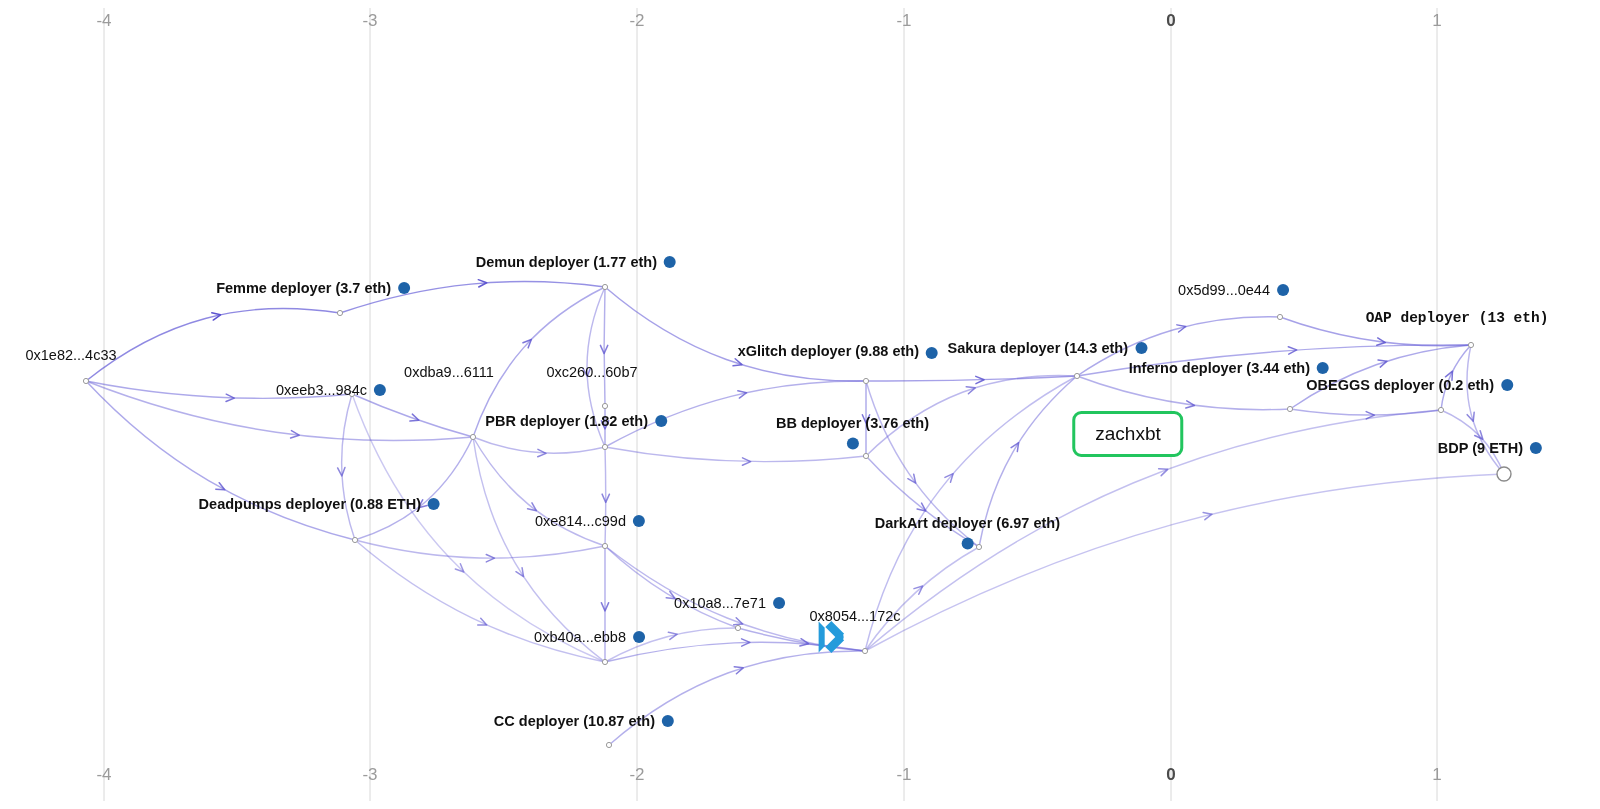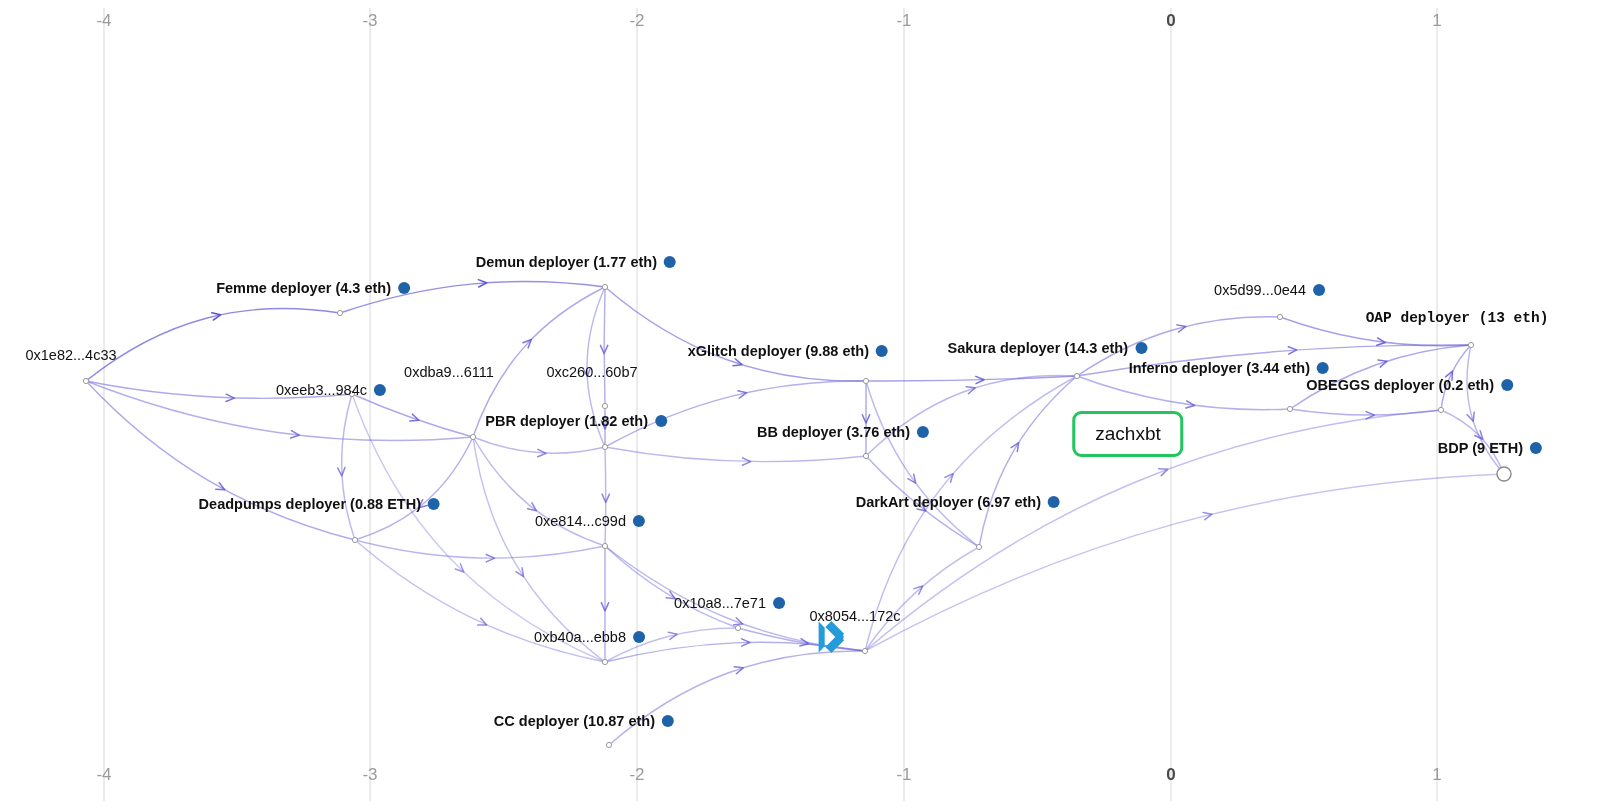--- a/index.html
+++ b/index.html
@@ -310,71 +310,71 @@
       <div class="axis-label" style="left: 104px; top: 765px;">-4</div>
       <div class="axis-label" style="left: 370px; top: 765px;">-3</div>
       <div class="axis-label" style="left: 637px; top: 765px;">-2</div>
       <div class="axis-label" style="left: 904px; top: 765px;">-1</div>
       <div class="axis-label zero" style="left: 1171px; top: 765px;">0</div>
       <div class="axis-label" style="left: 1437px; top: 765px;">1</div>
     </div>
   <div id="labels-layer">
       <div class="label-plain" style="left: 71px; top: 355px; text-align: right;">0x1e82...4c33</div>
       <div class="legend-item bold" style="left: 410px; top: 288px;">
-        <span class="legend-text">Femme deployer (4.3 eth)</span>
+        <span class="legend-text">Femme deployer (3.7 eth)</span>
         <span class="legend-dot"></span>
       </div>
       <div class="legend-item bold" style="left: 676px; top: 262px;">
         <span class="legend-text">Demun deployer (1.77 eth)</span>
         <span class="legend-dot"></span>
       </div>
       <div class="legend-item" style="left: 386px; top: 390px;">
         <span class="legend-text">0xeeb3...984c</span>
         <span class="legend-dot"></span>
       </div>
       <div class="label-plain" style="left: 449px; top: 372px;">0xdba9...6111</div>
       <div class="label-plain" style="left: 592px; top: 364px; margin-top: 8px;">0xc260...60b7</div>
       <div class="legend-item bold" style="left: 667px; top: 421px;">
         <span class="legend-text">PBR deployer (1.82 eth)</span>
         <span class="legend-dot"></span>
       </div>
-      <div class="legend-item bold" style="left: 888px; top: 351px;">
+      <div class="legend-item bold" style="left: 938px; top: 351px; align-items: flex-end;">
         <span class="legend-text">xGlitch deployer (9.88 eth)</span>
         <span class="legend-dot"></span>
       </div>
       <div class="legend-item bold" style="left: 1147px; top: 348px;">
         <span class="legend-text">Sakura deployer (14.3 eth)</span>
         <span class="legend-dot"></span>
       </div>
-      <div class="legend-item" style="left: 1325px; top: 290px;">
+      <div class="legend-item" style="left: 1289px; top: 290px;">
         <span class="legend-text">0x5d99...0e44</span>
         <span class="legend-dot"></span>
       </div>
       <div class="label-plain" style="font-weight: bold; left: 1457px; top: 318px; font-family: Liberation Mono, monospace;">OAP deployer (13 eth)</div>
       <div class="legend-item bold" style="left: 1329px; top: 368px;">
         <span class="legend-text">Inferno deployer (3.44 eth)</span>
         <span class="legend-dot"></span>
       </div>
       <div class="legend-item bold" style="left: 1513px; top: 385px;">
         <span class="legend-text">OBEGGS deployer (0.2 eth)</span>
         <span class="legend-dot"></span>
       </div>
       <div class="legend-item bold" style="left: 1542px; top: 448px;">
         <span class="legend-text">BDP (9 ETH)</span>
         <span class="legend-dot"></span>
       </div>
       <div class="legend-item bold" style="left: 440px; top: 504px;">
         <span class="legend-text">Deadpumps deployer (0.88 ETH)</span>
         <span class="legend-dot"></span>
       </div>
-      <div class="legend-item bold" style="left: 929px; top: 432px;">
+      <div class="legend-item bold" style="left: 929px; top: 432px; flex-direction: column;">
         <span class="legend-text">BB deployer (3.76 eth)</span>
         <span class="legend-dot"></span>
       </div>
-      <div class="legend-item bold" style="left: 1060px; top: 502px;">
+      <div class="legend-item bold" style="left: 1060px; top: 532px; flex-direction: column;">
         <span class="legend-text">DarkArt deployer (6.97 eth)</span>
         <span class="legend-dot"></span>
       </div>
       <div class="legend-item" style="left: 645px; top: 521px;">
         <span class="legend-text">0xe814...c99d</span>
         <span class="legend-dot"></span>
       </div>
       <div class="legend-item" style="left: 785px; top: 603px;">
         <span class="legend-text">0x10a8...7e71</span>
         <span class="legend-dot"></span>

